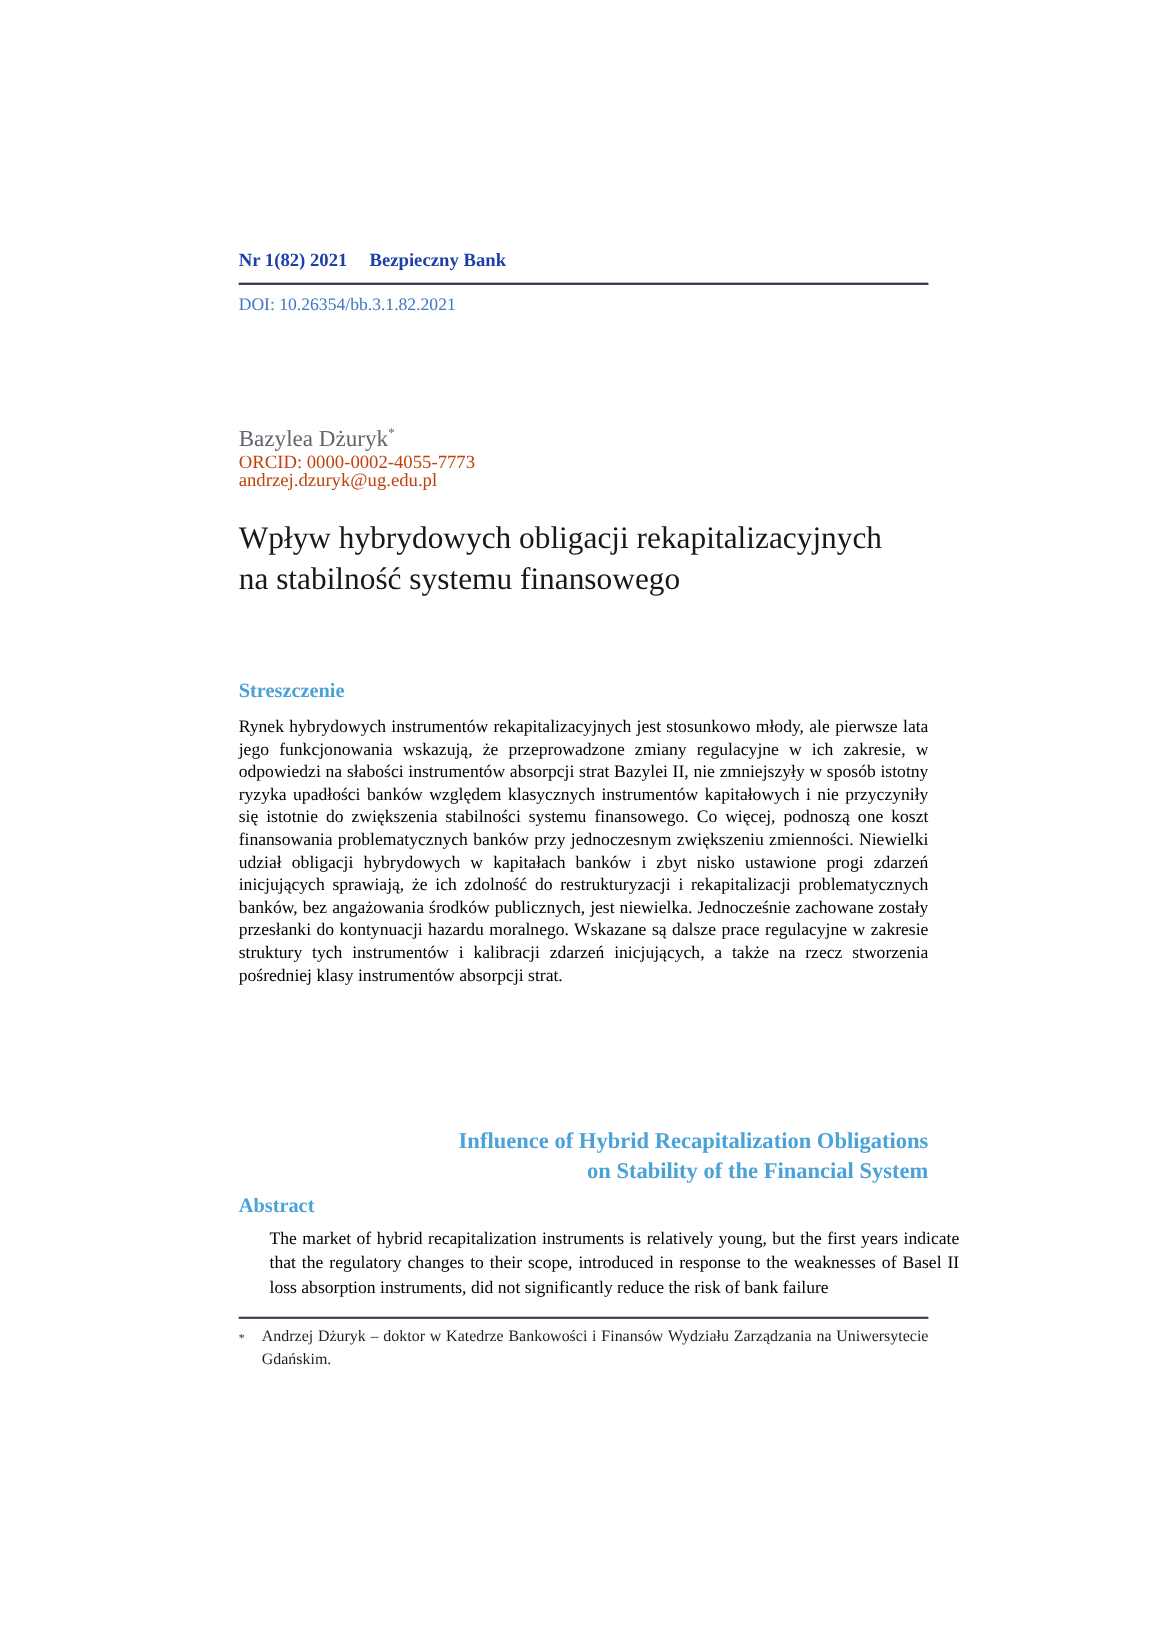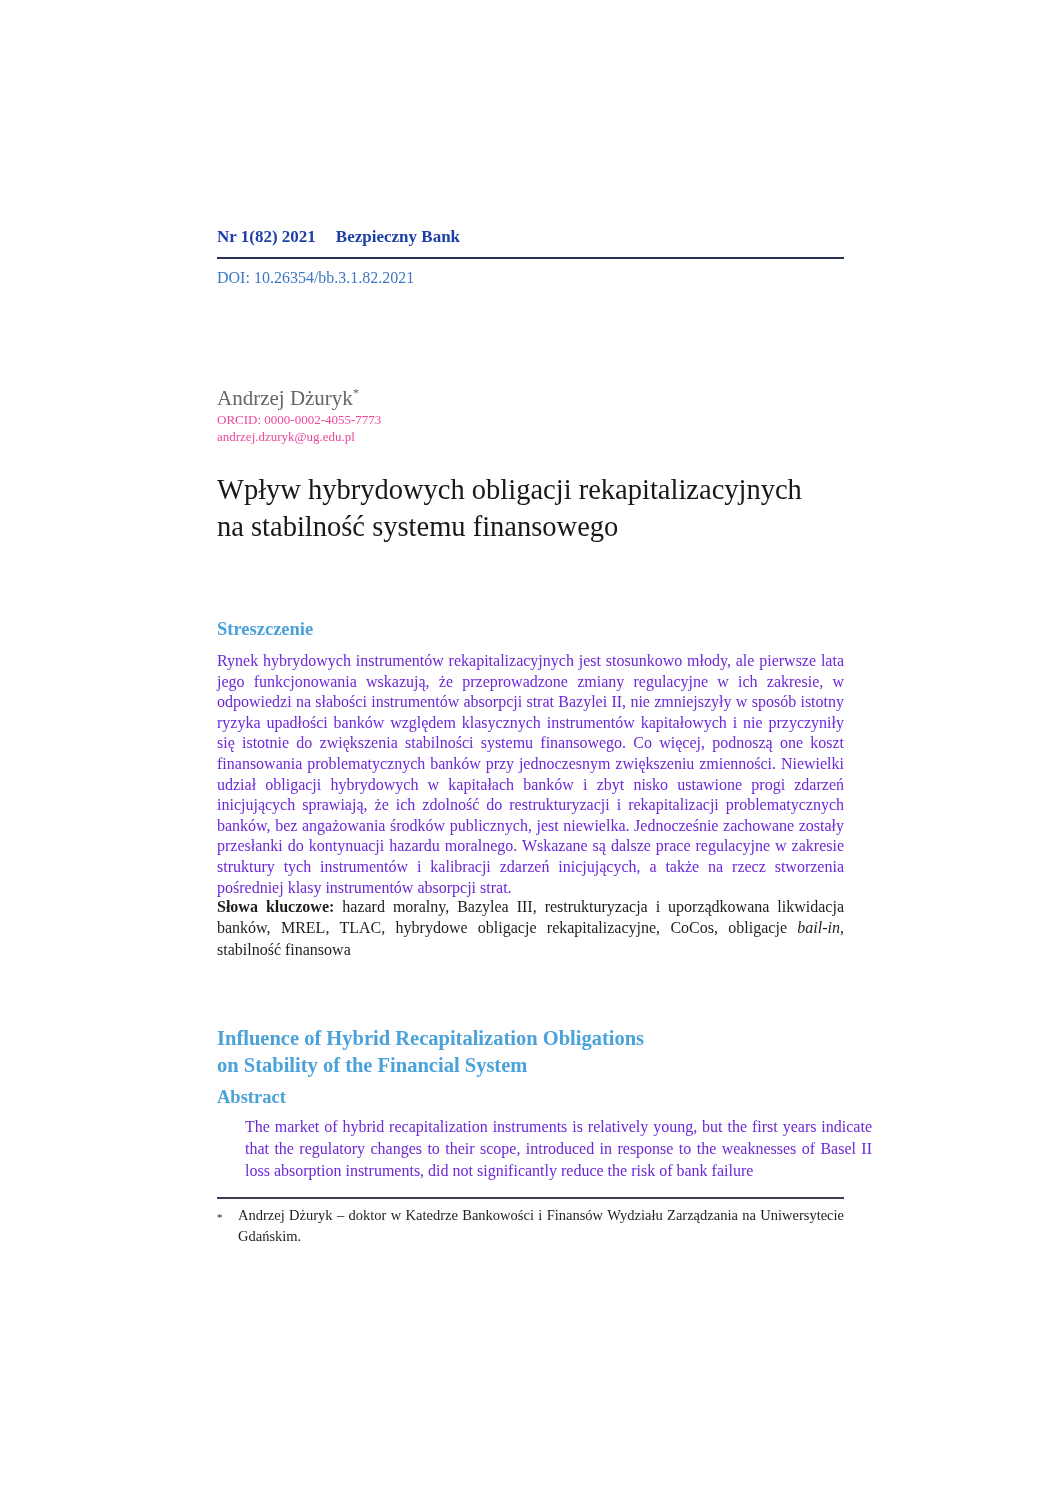--- a/index.html
+++ b/index.html
@@ -43,23 +43,23 @@
 
   
   .author-block { top: 381px; color: #63656c; }
   .author-name {
     font-size: 21px;
     line-height: 25px;
     white-space: nowrap;
   }
   .author-name sup { font-size: 12px; }
   .author-meta {
-    font-size: 13px;
+    font-size: 17px;
     line-height: 17px;
-    color: #ec4899;
+    color: #c2410c;
     white-space: nowrap;
   }
 
   
   .title-pl {
     top: 471px;
     width: 700px;
     font-size: 28.5px;
     line-height: 37px;
     color: #181815;
@@ -75,39 +75,40 @@
     white-space: nowrap;
   }
   .heading-streszczenie { top: 619px; }
   .heading-abstract { top: 1087px; }
 
   
   .body-para {
     font-size: 16px;
     line-height: 20.6px;
     text-align: justify;
-    color: #6d28d9;
+    color: #000000;
   }
   .para-pl { top: 651px; }
   .para-en { top: 1116px; line-height: 22px; margin-left: 28px; }
 
   .keywords { top: 896px; font-size: 16px; line-height: 21.3px; text-align: justify; }
   .keywords .kw-label { font-weight: bold; }
   .keywords .kw-italic { font-style: italic; }
 
   .jel-line { top: 971px; font-size: 16px; white-space: nowrap; }
   .jel-line .jel-label { font-weight: bold; }
 
   
   .title-en {
     top: 1025px;
     font-size: 20.5px;
     line-height: 27px;
     font-weight: bold;
     color: #4aa2d9;
+    text-align: right;
   }
   .title-en .t-line { white-space: nowrap; }
 
   
   .footnote-rule {
     top: 1197px;
     height: 1.5px;
     background: #3a3f55;
   }
   .footnote {
@@ -149,37 +150,34 @@
 
   <div class="abs journal-line">
     <span>Nr 1(82) 2021</span><span class="journal-name">Bezpieczny Bank</span>
   </div>
 
   <div class="abs top-rule"></div>
 
   <div class="abs doi-line">DOI: 10.26354/bb.3.1.82.2021</div>
 
   <div class="abs author-block">
-    <div class="author-name"><span>Andrzej Dżuryk</span><sup>*</sup></div>
+    <div class="author-name"><span>Bazylea Dżuryk</span><sup>*</sup></div>
     <div class="author-meta">ORCID: 0000-0002-4055-7773</div>
     <div class="author-meta">andrzej.dzuryk@ug.edu.pl</div>
   </div>
 
   <h1 class="abs title-pl" style="margin:0;">
     <div class="t-line">Wpływ hybrydowych obligacji rekapitalizacyjnych</div>
     <div class="t-line">na stabilność systemu finansowego</div>
   </h1>
 
   <div class="abs sec-heading heading-streszczenie">Streszczenie</div>
 
   <div class="abs body-para para-pl">Rynek hybrydowych instrumentów rekapitalizacyjnych jest stosunkowo młody, ale pierwsze lata jego funkcjonowania wskazują, że przeprowadzone zmiany regulacyjne w ich zakresie, w odpowiedzi na słabości instrumentów absorpcji strat Bazylei II, nie zmniejszyły w sposób istotny ryzyka upadłości banków względem klasycznych instrumentów kapitałowych i nie przyczyniły się istotnie do zwiększenia stabilności systemu finansowego. Co więcej, podnoszą one koszt finansowania problematycznych banków przy jednoczesnym zwiększeniu zmienności. Niewielki udział obligacji hybrydowych w kapitałach banków i zbyt nisko ustawione progi zdarzeń inicjujących sprawiają, że ich zdolność do restrukturyzacji i rekapitalizacji problematycznych banków, bez angażowania środków publicznych, jest niewielka. Jednocześnie zachowane zostały przesłanki do kontynuacji hazardu moralnego. Wskazane są dalsze prace regulacyjne w zakresie struktury tych instrumentów i kalibracji zdarzeń inicjujących, a także na rzecz stworzenia pośredniej klasy instrumentów absorpcji strat.</div>
 
-  <div class="abs keywords">
-    <span class="kw-label">Słowa kluczowe:</span><span> hazard moralny, Bazylea III, restrukturyzacja i uporządkowana likwidacja banków, MREL, TLAC, hybrydowe obligacje rekapitalizacyjne, CoCos, obligacje </span><span class="kw-italic">bail-in</span><span>, stabilność finansowa</span>
-  </div>
 
 
   <div class="abs title-en">
     <div class="t-line">Influence of Hybrid Recapitalization Obligations</div>
     <div class="t-line">on Stability of the Financial System</div>
   </div>
 
   <div class="abs sec-heading heading-abstract">Abstract</div>
 
   <div class="abs body-para para-en">The market of hybrid recapitalization instruments is relatively young, but the first years indicate that the regulatory changes to their scope, introduced in response to the weaknesses of Basel II loss absorption instruments, did not significantly reduce the risk of bank failure</div>

